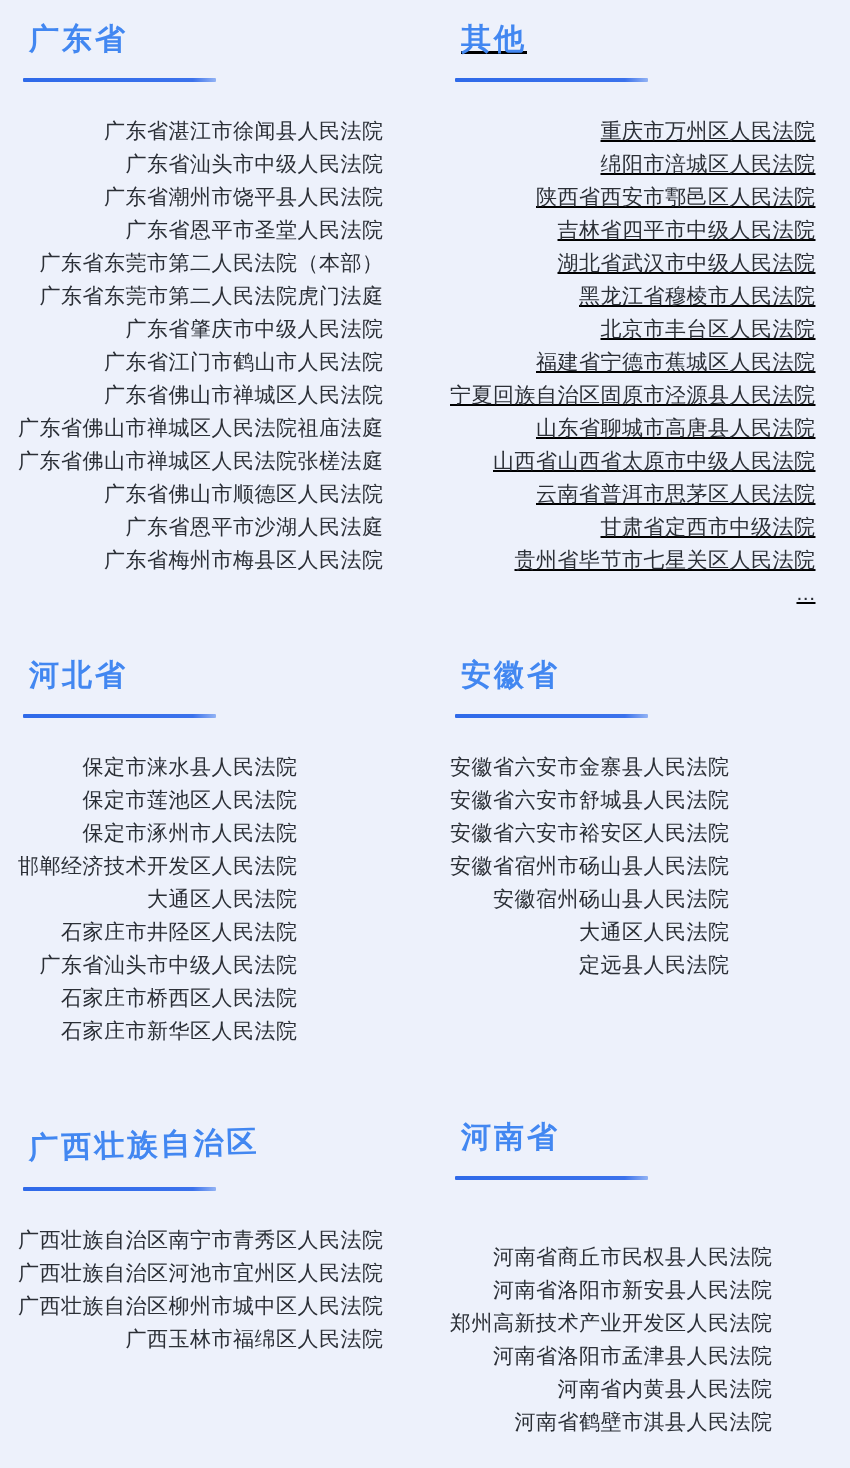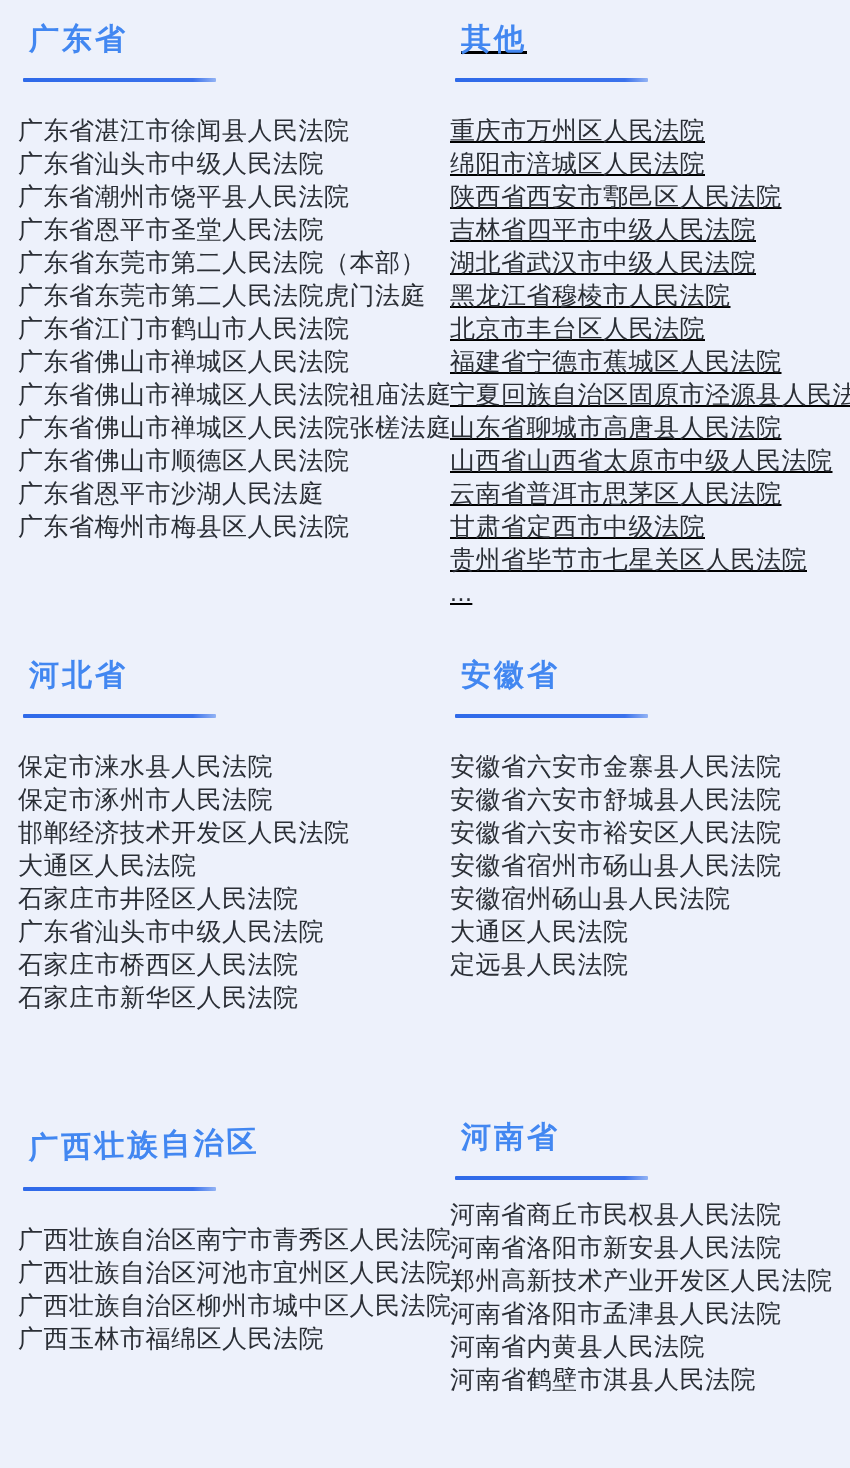--- a/index.html
+++ b/index.html
@@ -36,55 +36,57 @@
     margin: 24px 0 0 5px;
     border-radius: 1px;
     background: linear-gradient(90deg, #2f6ae9 0%, #3b72ec 88%, #93b3f4 100%);
   }
   .courts {
     list-style: none;
     margin: 32px 0 0 0;
     padding: 0;
   }
   .courts li {
-    font-size: 25px;
+    font-size: 21px;
     line-height: 33px;
     letter-spacing: 0.5px;
     color: #2b2f36;
+    text-align: right;
   }
   
   .s1 { left: 18px;  top: 24px; }
   .s2 { left: 450px; top: 24px; text-decoration: underline; }
   .s3 { left: 18px;  top: 660px; }
   .s4 { left: 450px; top: 660px; }
   .s5 { left: 18px;  top: 1133px; }
   .s6 { left: 450px; top: 1122px; }
   
   .s5 .sec-title {
     display: inline-block;
     transform: rotate(-1.6deg);
     transform-origin: 0 100%;
   }
-  .s6 .courts { margin-top: 18px; }
+  .s6 .courts { margin-top: 60px; }
 </style>
 </head>
 <body>
 
 <div class="page">
 
   <section class="sec s1">
     <h2 class="sec-title">广东省</h2>
     <div class="sec-underline"></div>
     <ul class="courts">
         <li>广东省湛江市徐闻县人民法院</li>
         <li>广东省汕头市中级人民法院</li>
         <li>广东省潮州市饶平县人民法院</li>
         <li>广东省恩平市圣堂人民法院</li>
         <li>广东省东莞市第二人民法院（本部）</li>
         <li>广东省东莞市第二人民法院虎门法庭</li>
+        <li>广东省肇庆市中级人民法院</li>
         <li>广东省江门市鹤山市人民法院</li>
         <li>广东省佛山市禅城区人民法院</li>
         <li>广东省佛山市禅城区人民法院祖庙法庭</li>
         <li>广东省佛山市禅城区人民法院张槎法庭</li>
         <li>广东省佛山市顺德区人民法院</li>
         <li>广东省恩平市沙湖人民法庭</li>
         <li>广东省梅州市梅县区人民法院</li>
       </ul>
   </section>
 
@@ -108,20 +110,21 @@
         <li>贵州省毕节市七星关区人民法院</li>
         <li>...</li>
       </ul>
   </section>
 
   <section class="sec s3">
     <h2 class="sec-title">河北省</h2>
     <div class="sec-underline"></div>
     <ul class="courts">
         <li>保定市涞水县人民法院</li>
+        <li>保定市莲池区人民法院</li>
         <li>保定市涿州市人民法院</li>
         <li>邯郸经济技术开发区人民法院</li>
         <li>大通区人民法院</li>
         <li>石家庄市井陉区人民法院</li>
         <li>广东省汕头市中级人民法院</li>
         <li>石家庄市桥西区人民法院</li>
         <li>石家庄市新华区人民法院</li>
       </ul>
   </section>
 

